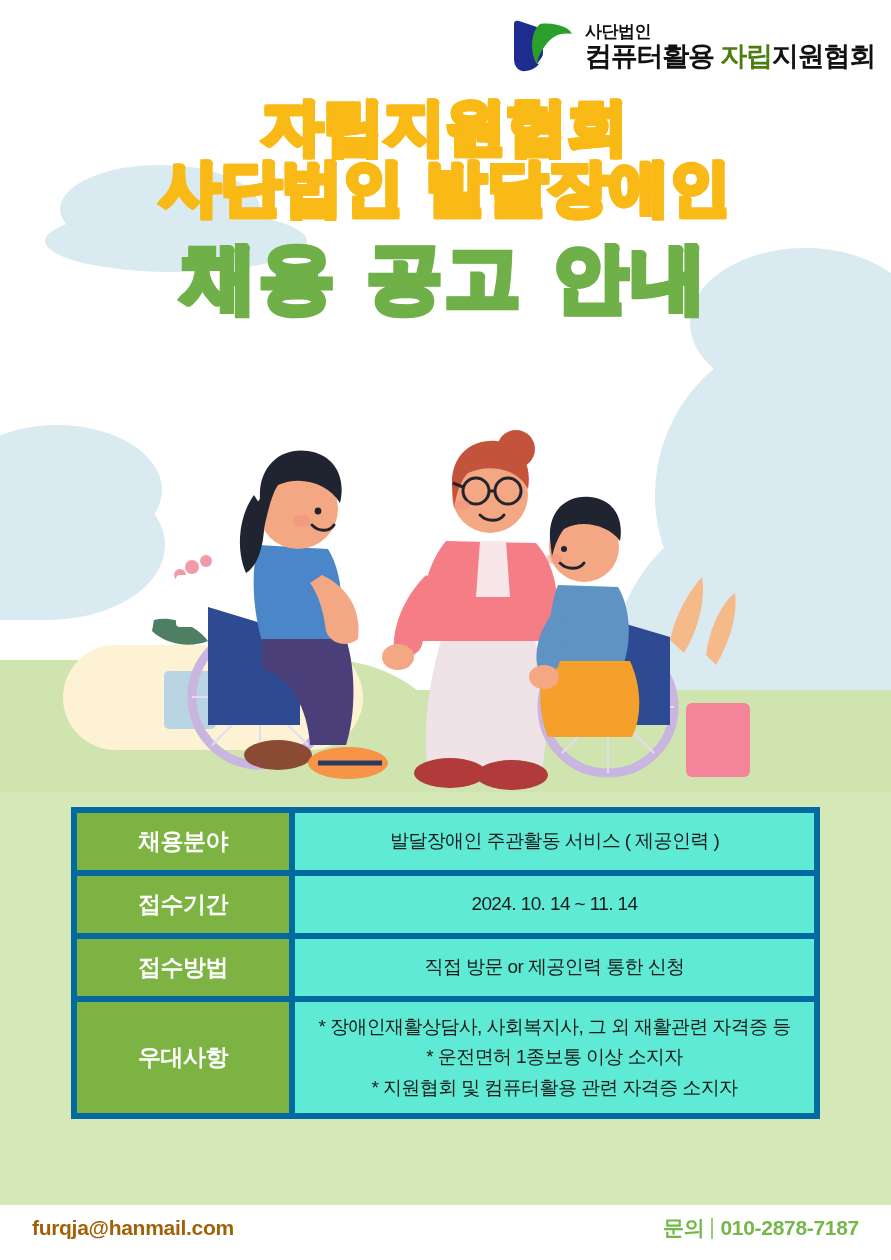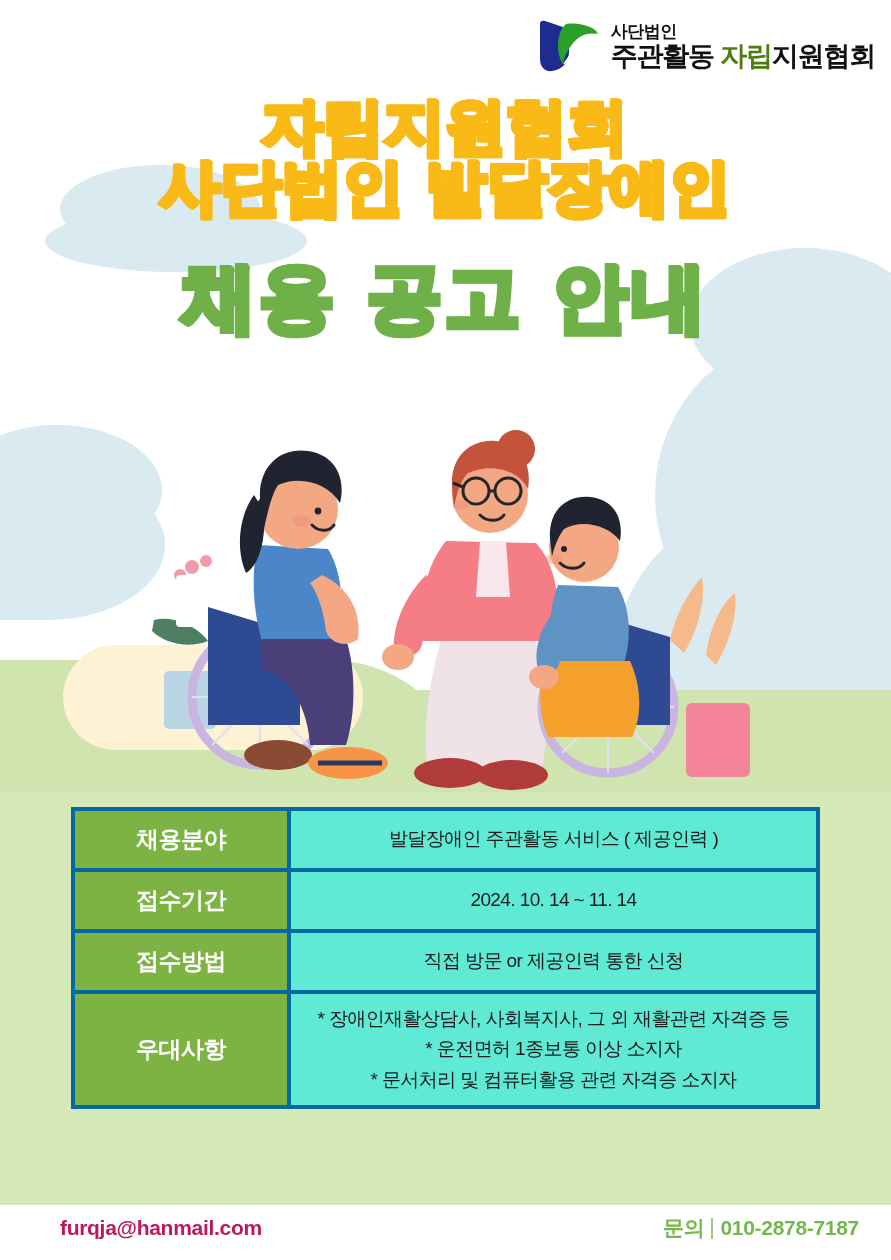--- a/index.html
+++ b/index.html
@@ -93,21 +93,21 @@
     color: #f9b916;
     letter-spacing: 1px;
     -webkit-text-stroke: 6px #f9b916;
     paint-order: stroke fill;
     text-shadow:
        3px 0 0 #f9b916, -3px 0 0 #f9b916,
        0 3px 0 #f9b916, 0 -3px 0 #f9b916;
   }
   .title-sub {
     display: block;
-    margin-top: 42px;
+    margin-top: 22px;
     font-family: "DejaVu Sans", sans-serif;
     font-size: 74px;
     line-height: 1;
     font-weight: bold;
     color: #6fb049;
     letter-spacing: 4px;
     -webkit-text-stroke: 7px #6fb049;
     paint-order: stroke fill;
     text-shadow:
        3px 0 0 #6fb049, -3px 0 0 #6fb049,
@@ -137,21 +137,21 @@
   .info-table {
     position: absolute;
     left: 71px;
     top: 807px;
     width: 749px;
     border-collapse: collapse;
     z-index: 7;
     table-layout: fixed;
   }
   .info-table td {
-    border: 4px solid #0369a1;
+    border: 6px solid #0369a1;
     padding: 0;
     vertical-align: middle;
   }
   .info-table td.label {
     width: 212px;
     background: #7cb342;
     color: #ffffff;
     font-size: 23px;
     font-weight: bold;
     text-align: center;
@@ -186,23 +186,22 @@
     left: 0; right: 0;
     top: 9px;
     display: flex;
     justify-content: space-between;
     align-items: center;
     padding: 0 32px;
   }
   .footer-email {
     font-size: 21px;
     font-weight: bold;
-    color: #be185d;
+    color: #a16207;
     letter-spacing: -0.3px;
-    margin-left: 28px;
   }
   .footer-contact {
     font-size: 21px;
     font-weight: bold;
     color: #74b74a;
     letter-spacing: -0.3px;
     display: flex;
     align-items: center;
     gap: 7px;
   }
@@ -239,21 +238,21 @@
   <div class="logo-wrap">
     <svg class="logo-mark" viewBox="0 0 66 58">
       <path d="M4 6 C4 3 6 2 9 3 L24 8 C30 10 33 14 33 21 L33 34
                C33 44 26 52 16 53 C9 54 4 49 4 41 Z" fill="#1f2c8f"></path>
       <path d="M30 6 C46 4 60 10 62 16 C52 14 44 17 38 24
                C32 31 28 39 27 46 C20 36 20 14 30 6 Z" fill="#2aa02a"></path>
       <path d="M61 16 C50 20 38 31 28 46" stroke="#ffffff" stroke-width="1.6" fill="none"></path>
     </svg>
     <div class="logo-text">
       <span class="logo-line1">사단법인</span>
-      <span class="logo-line2"><span>주관활동 </span><span class="logo-green">자립</span><span>지원협회</span></span>
+      <span class="logo-line2"><span>컴퓨터활용 </span><span class="logo-green">자립</span><span>지원협회</span></span>
     </div>
   </div>
 
   <div class="title-block">
     <span class="title-main">자립지원협회</span>
     <span class="title-main">사단법인 발달장애인</span>
     <span class="title-sub">채용 공고 안내</span>
   </div>
 
   <svg class="illo" viewBox="0 0 620 375">
@@ -384,21 +383,21 @@
         <td class="label">접수방법</td>
         <td class="value">
           <span class="ml">직접 방문 or 제공인력 통한 신청</span>
         </td>
       </tr>
       <tr>
         <td class="label">우대사항</td>
         <td class="value">
           <span class="ml">* 장애인재활상담사, 사회복지사, 그 외 재활관련 자격증 등</span>
           <span class="ml">* 운전면허 1종보통 이상 소지자</span>
-          <span class="ml">* 문서처리 및 컴퓨터활용 관련 자격증 소지자</span>
+          <span class="ml">* 지원협회 및 컴퓨터활용 관련 자격증 소지자</span>
         </td>
       </tr>
     </tbody>
   </table>
 
   <div class="footer">
     <div class="footer-inner">
       <span class="footer-email">furqja@hanmail.com</span>
       <span class="footer-contact">
         <span>문의</span>

